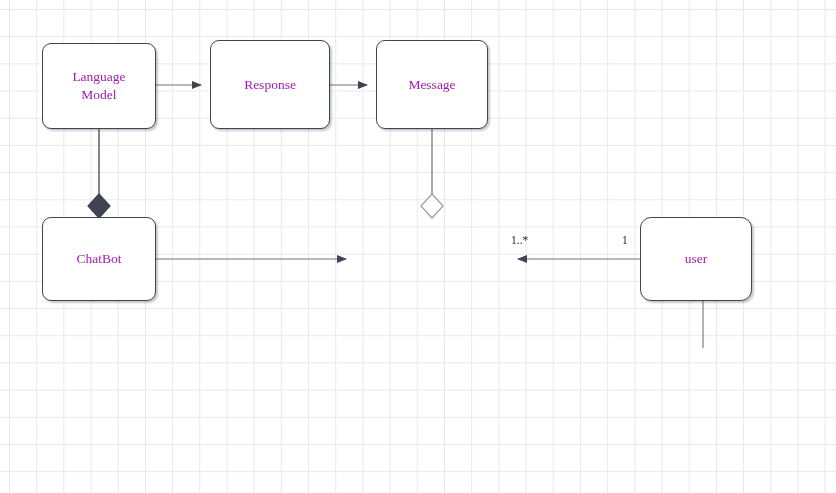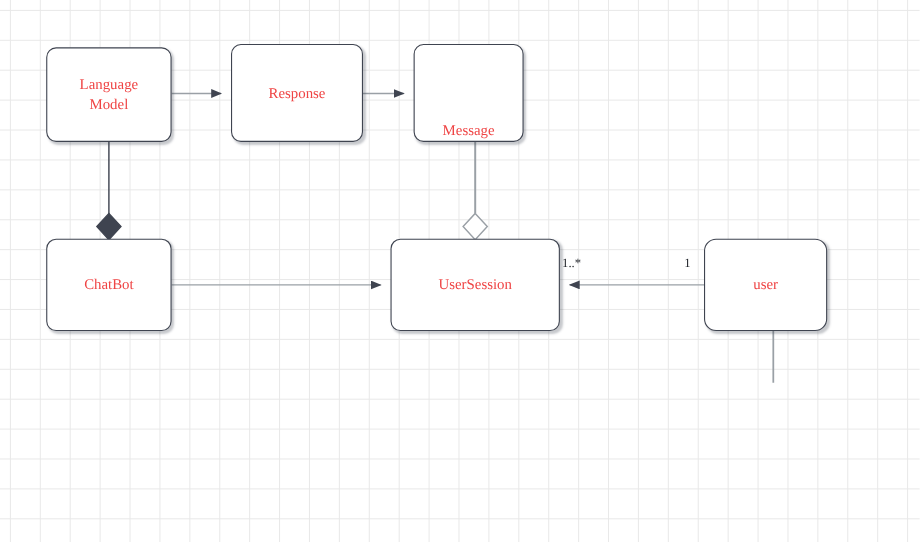--- a/index.html
+++ b/index.html
@@ -38,21 +38,21 @@
     position: absolute;
     box-sizing: border-box;
     background: #ffffff;
     border: 1.4px solid #3f4450;
     border-radius: 9px;
     box-shadow: 2px 2px 2px rgba(70,75,90,0.30);
     display: flex;
     align-items: center;
     justify-content: center;
     text-align: center;
-    color: #ef4444;
+    color: #a21caf;
     font-size: 13.5px;
     line-height: 1.32;
     font-family: "Liberation Serif", "DejaVu Serif", serif;
     user-select: none;
   }
   .node-label {
     display: block;
     padding: 0 6px;
     white-space: pre-line;
   }
@@ -113,31 +113,28 @@
 
   <div class="node" style="left:42px; top:43px; width:114px; height:86px;">
     <span class="node-label">Language
 Model</span>
   </div>
 
   <div class="node" style="left:210px; top:40px; width:120px; height:89px;">
     <span class="node-label">Response</span>
   </div>
 
-  <div class="node" style="left:376px; top:40px; width:100px; height:89px;align-items:flex-end;">
+  <div class="node" style="left:376px; top:40px; width:112px; height:89px;">
     <span class="node-label">Message</span>
   </div>
 
   <div class="node" style="left:42px; top:217px; width:114px; height:84px;">
     <span class="node-label">ChatBot</span>
   </div>
 
-  <div class="node" style="left:355px; top:217px; width:154px; height:84px;">
-    <span class="node-label">UserSession</span>
-  </div>
 
   <div class="node" style="left:640px; top:217px; width:112px; height:84px;border-radius:11px;">
     <span class="node-label">user</span>
   </div>
 
 
   <span class="mult" style="left:511px; top:234px;">1..*</span>
 
   <span class="mult" style="left:622px; top:234px;">1</span>
 

